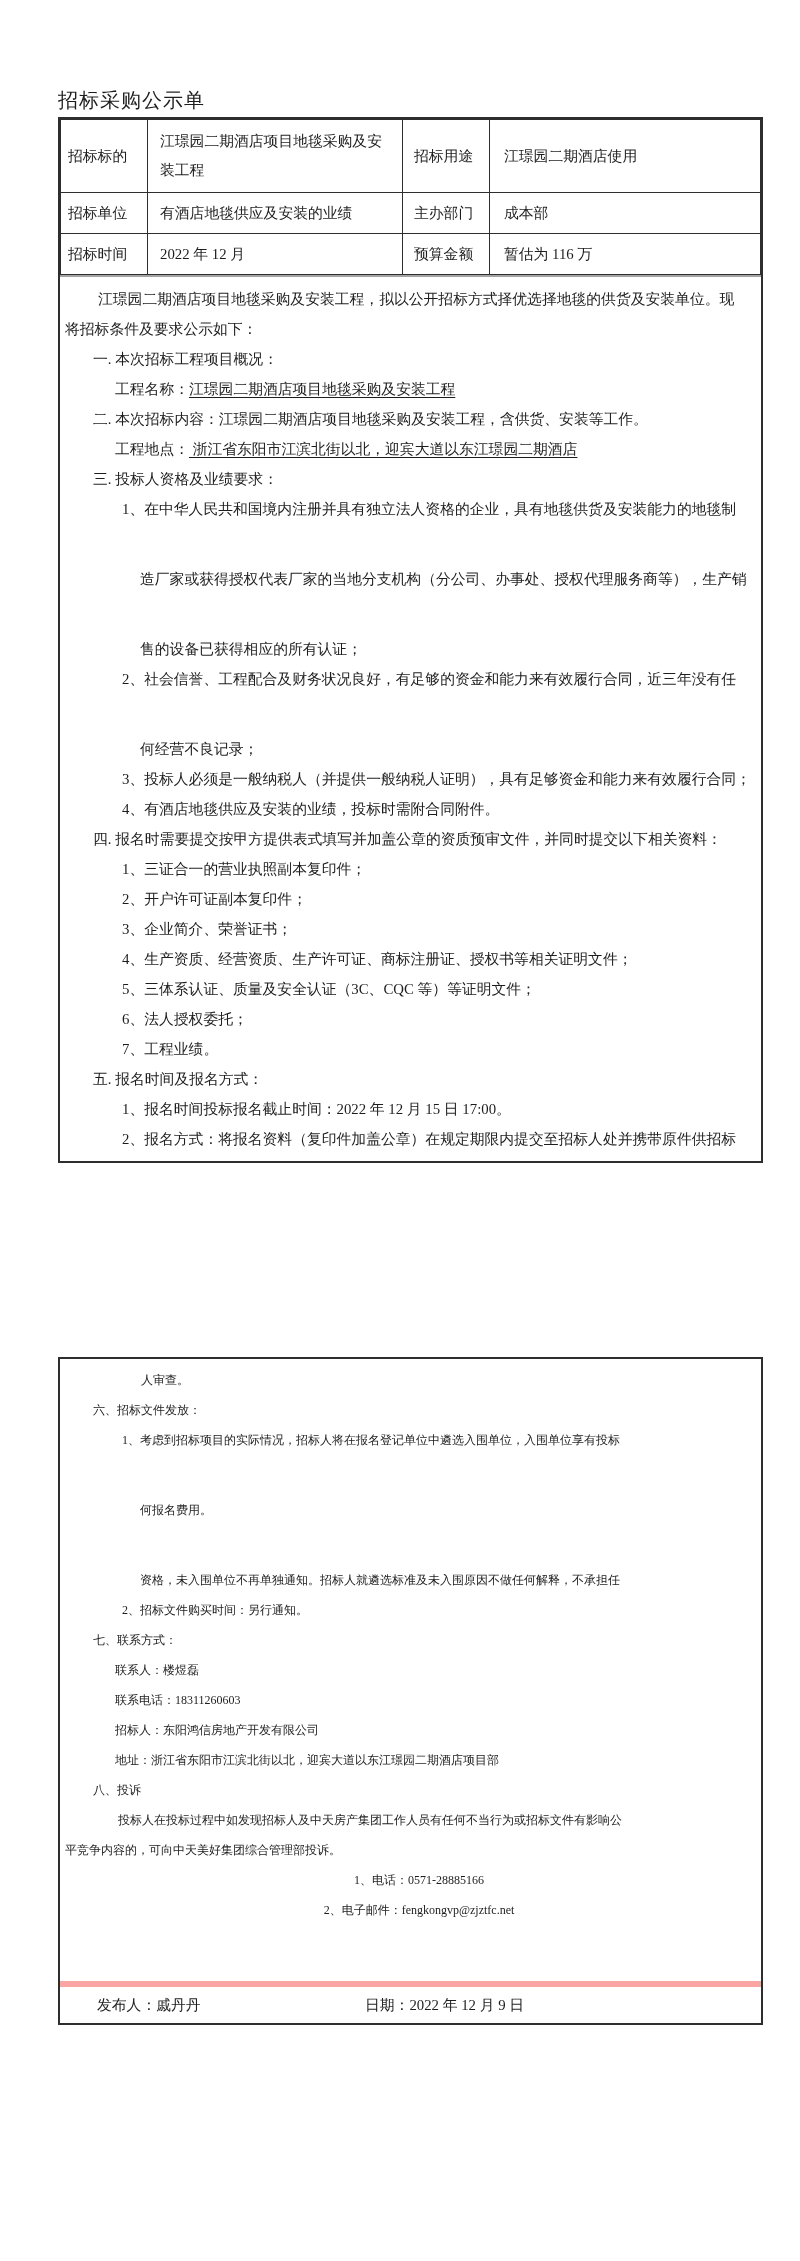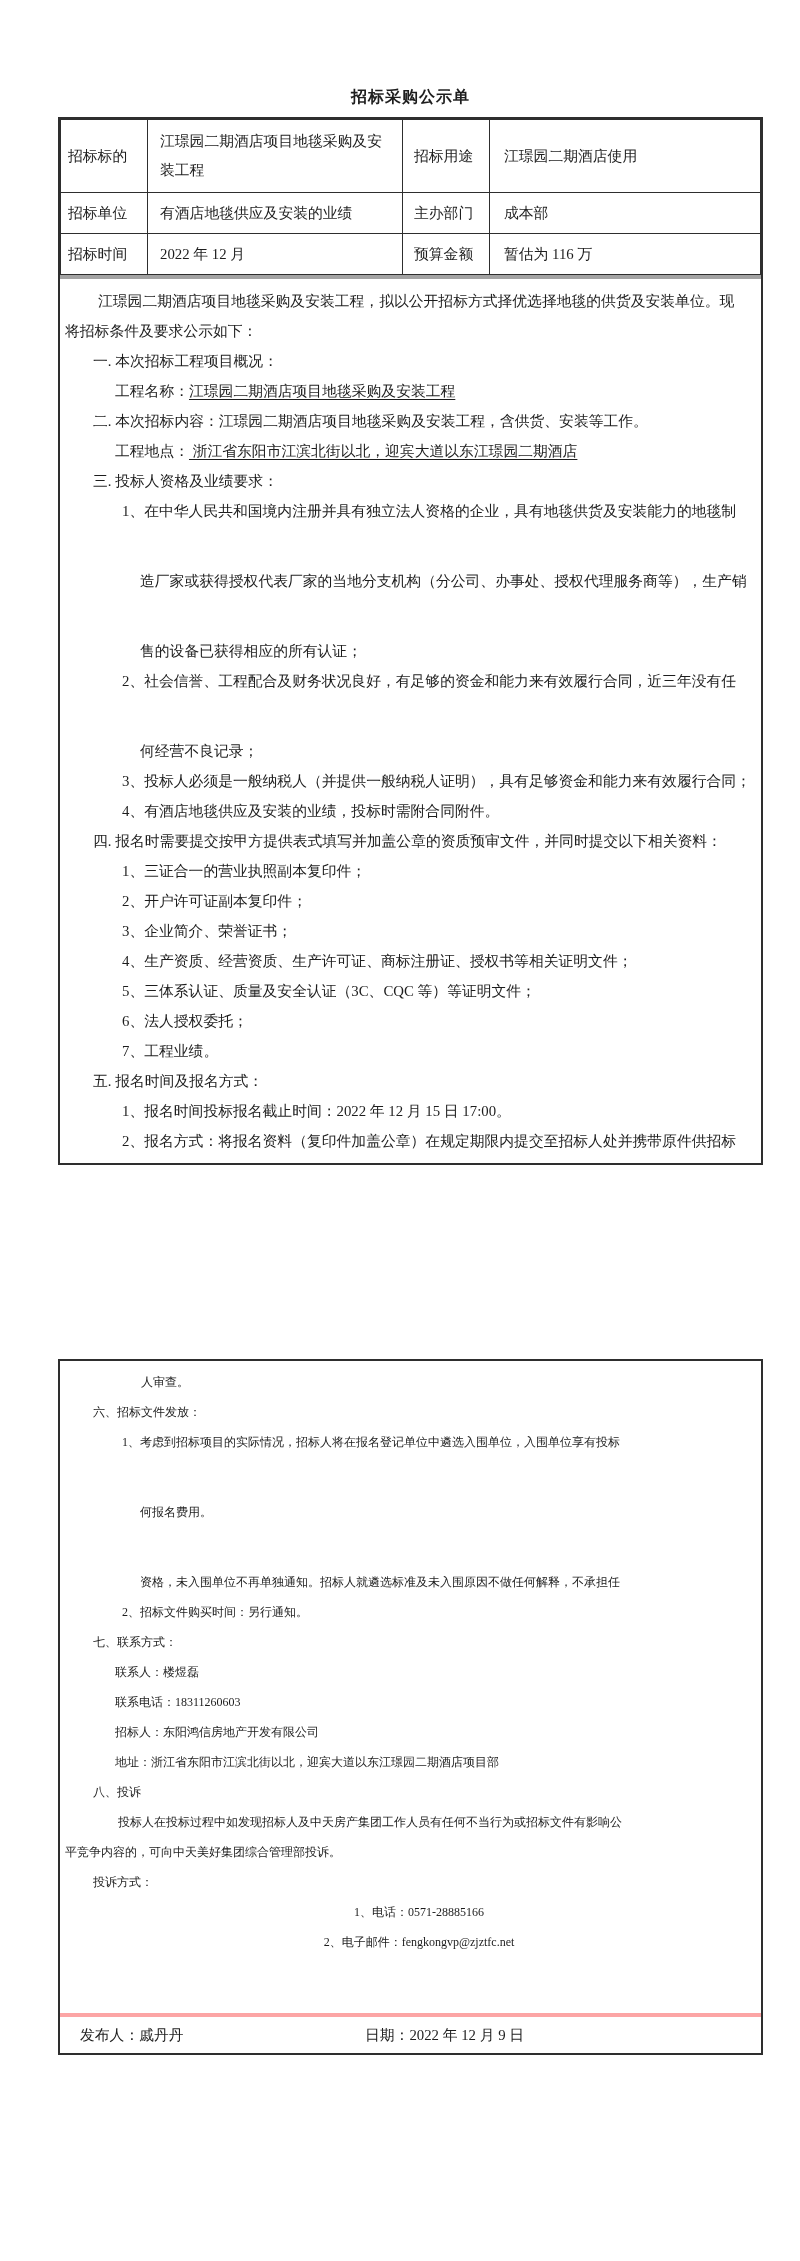--- a/index.html
+++ b/index.html
@@ -3,49 +3,49 @@
 <meta charset="utf-8">
 <style>
   html,body { margin:0; padding:0; }
   body {
     width:800px; height:2261px; overflow:hidden;
     background:#ffffff; color:#1d1d1d;
     font-family:"Liberation Serif","DejaVu Serif",serif;
   }
   .doc { width:705px; margin-left:58px; }
   .title {
-    padding-top:87px; height:20px; text-align:center;
-    font-weight:bold; font-size:16px; letter-spacing:1px;
+    padding-top:87px; height:20px; text-align:left;
+    font-weight:normal; font-size:20px; letter-spacing:1px;
   }
   .pbox { border:2px solid #2e2e2e; margin-top:10px; background:#fff; box-sizing:border-box; }
   table.info { width:100%; border-collapse:collapse; table-layout:fixed; font-size:14.8px; }
   table.info td { border:1px solid #2e2e2e; vertical-align:middle; line-height:29px; }
   table.info tr.r1 td { height:70px; }
   table.info tr.r2 td, table.info tr.r3 td { height:38px; }
   td.lab  { padding:1px 4px 1px 7px; }
   td.val  { padding:1px 6px 1px 12px; }
   td.lab2 { padding:1px 8px 1px 11px; }
   td.val2 { padding:1px 6px 1px 14px; }
-  .bodycell { padding:7px 5px; font-size:14.8px; border-top:4px solid #a3a3a3; }
+  .bodycell { padding:7px 5px; font-size:14.8px; border-top:2px solid #a3a3a3; }
   .ln { margin:0; line-height:30px; white-space:nowrap; }
   .ind  { padding-left:33px; }
   .ind2 { padding-left:53px; }
   .c0 { padding-left:0; }
   .c1 { padding-left:28px; }
   .c2 { padding-left:50px; }
   .c3 { padding-left:57px; }
   .c4 { padding-left:75px;margin-top:40px; }
   .c5 { padding-left:76px; }
   .c6 { padding-left:17px;text-align:center; }
   .uv { text-decoration:underline; text-underline-offset:3px; }
   .pbox2 { margin-top:194px; }
   .p2content { padding:6px 5px 56px; font-size:12px; }
   .pfooter {
-    border-top:4px solid #fca5a5; position:relative;
-    height:36px; line-height:36px; font-size:14.8px;
+    border-top:6px solid #fca5a5; position:relative;
+    height:36px; line-height:36px; font-size:14.8px;padding-left:17px;
   }
   .pub  { padding-left:20px; }
   .date { position:absolute; left:305px; top:0;text-align:center; }
 </style>
 </head>
 <body>
 
 <div class="doc">
 
   <div class="title">招标采购公示单</div>
@@ -118,21 +118,20 @@
       <p class="ln c4">资格，未入围单位不再单独通知。招标人就遴选标准及未入围原因不做任何解释，不承担任</p>
       <p class="ln c3">2、招标文件购买时间：另行通知。</p>
       <p class="ln c1">七、联系方式：</p>
       <p class="ln c2">联系人：楼煜磊</p>
       <p class="ln c2">联系电话：18311260603</p>
       <p class="ln c2">招标人：东阳鸿信房地产开发有限公司</p>
       <p class="ln c2">地址：浙江省东阳市江滨北街以北，迎宾大道以东江璟园二期酒店项目部</p>
       <p class="ln c1">八、投诉</p>
       <p class="ln ind2">投标人在投标过程中如发现招标人及中天房产集团工作人员有任何不当行为或招标文件有影响公</p>
       <p class="ln c0">平竞争内容的，可向中天美好集团综合管理部投诉。</p>
-      <p class="ln c1">投诉方式：</p>
       <p class="ln c6">1、电话：0571-28885166</p>
       <p class="ln c6">2、电子邮件：fengkongvp@zjztfc.net</p>
     </div>
     <div class="pfooter">
       <span class="pub">发布人：戚丹丹</span>
       <span class="date">日期：2022 年 12 月 9 日</span>
     </div>
   </div>
 
 </div>

